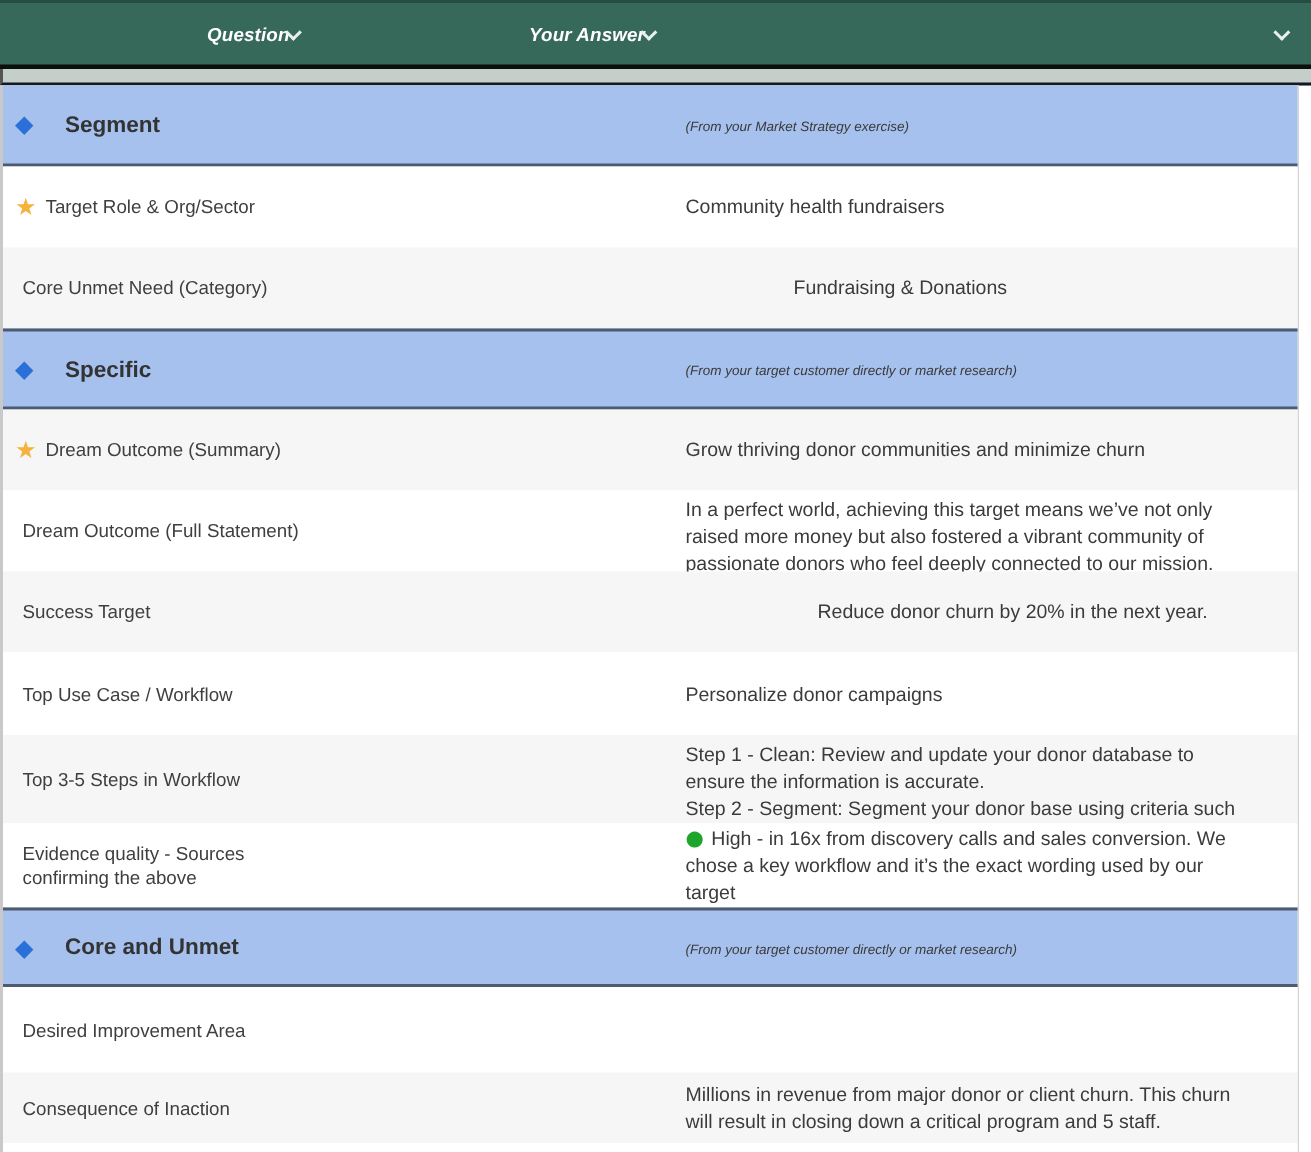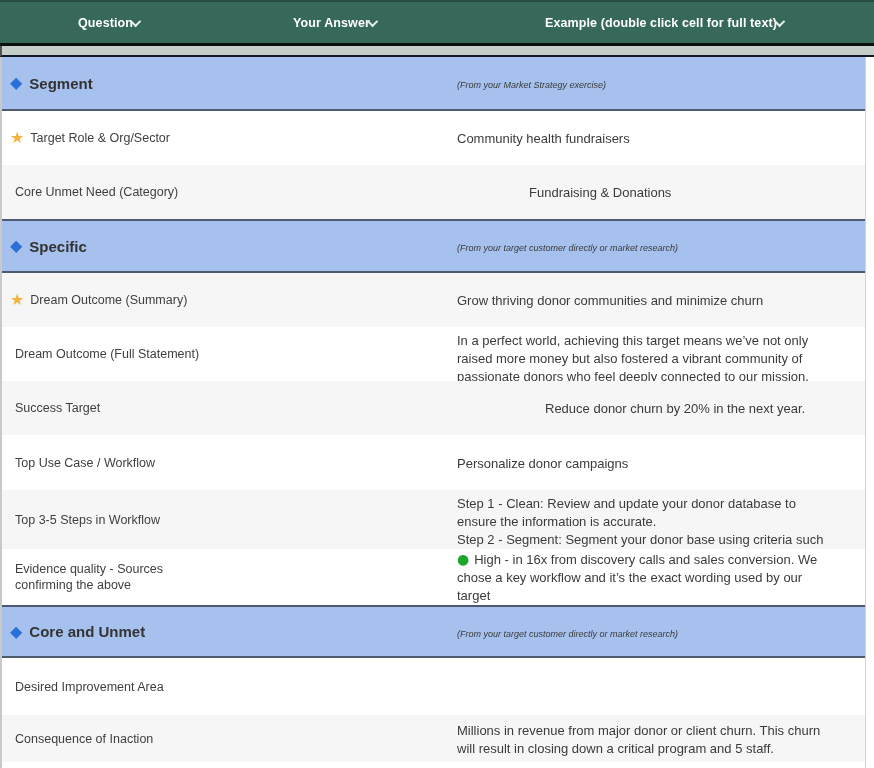--- a/index.html
+++ b/index.html
@@ -15,23 +15,24 @@
   
   .header-row {
     width:874px; height:46px;
     background:#36695a;
     border-top:2px solid #274d40;
     border-bottom:3px solid #0b0f0d;
     display:grid;
     grid-template-columns:215px 237px 1fr;
   }
   .h-cell {
-    display:flex; align-items:center; justify-content:center;
+    display:flex; align-items:center; justify-content:flex-end;
     padding:0 14px 0 18px;
     cursor:pointer;
+    font-style:italic;
   }
   .h-label {
     color:#ffffff; font-size:12.5px; font-weight:bold; letter-spacing:.1px;
     white-space:nowrap;
   }
   .chev {
     width:8px; height:8px; flex:0 0 8px;
     border-left:2px solid #e9efec; border-bottom:2px solid #e9efec;
     transform:rotate(-45deg) translateY(-2px);
   }
@@ -70,21 +71,21 @@
   .cell.q { padding-left:8px; }
   .cell.e { padding:0 30px 0 12px; }
 
   .q-plain { padding-left:5px; }
   .q-label {
     font-size:12.5px; color:#3f3f3f; line-height:16px;
   }
   .icon-gap { margin-left:6px; }
 
   .sec-label {
-    font-size:15px; font-weight:bold; color:#333333; margin-left:7px;text-align:center;
+    font-size:15px; font-weight:bold; color:#333333; margin-left:21px;text-align:center;
   }
   .diamond-icon {
     color:#2b70d8; font-size:16px; line-height:1;
     font-family:"DejaVu Sans",sans-serif;
   }
   .star-icon {
     color:#f3b33d; font-size:16px; line-height:1;
     font-family:"DejaVu Sans",sans-serif;
   }
   .dot-icon {
@@ -111,21 +112,20 @@
   <div class="header-row">
     <div class="h-cell">
       <span class="h-label">Question</span>
       <span class="chev"></span>
     </div>
     <div class="h-cell">
       <span class="h-label">Your Answer</span>
       <span class="chev"></span>
     </div>
     <div class="h-cell">
-      <span class="h-label">Example (double click cell for full text)</span>
       <span class="chev"></span>
     </div>
   </div>
 
   <div class="strip"></div>
 
   <div class="body" id="rows">
       <div class="row section" style="height: 54px;">
         <div class="cell q">
           <span class="diamond-icon">◆</span>

